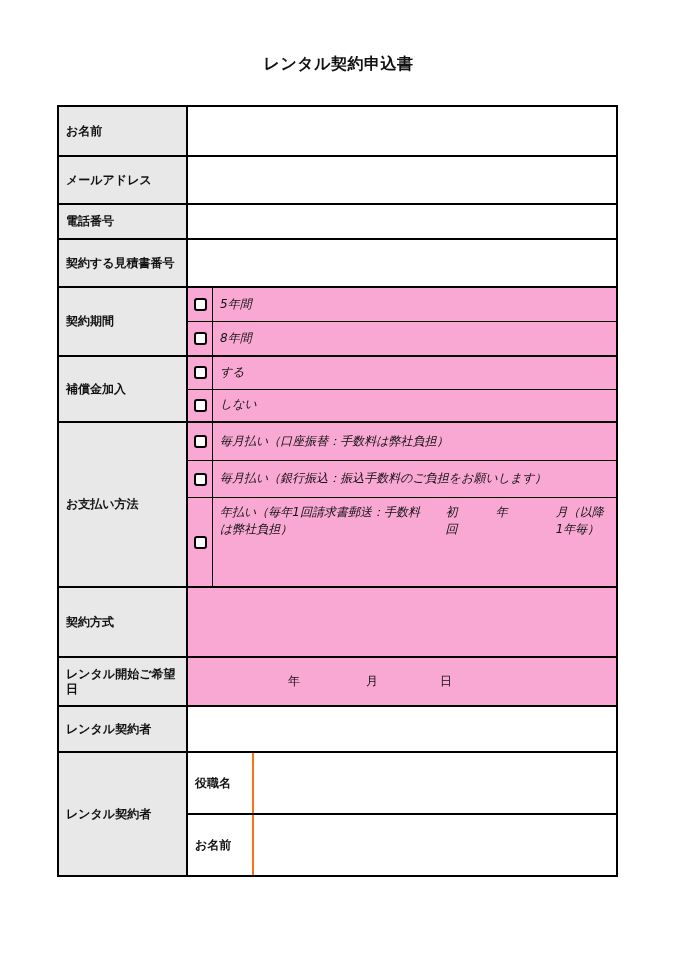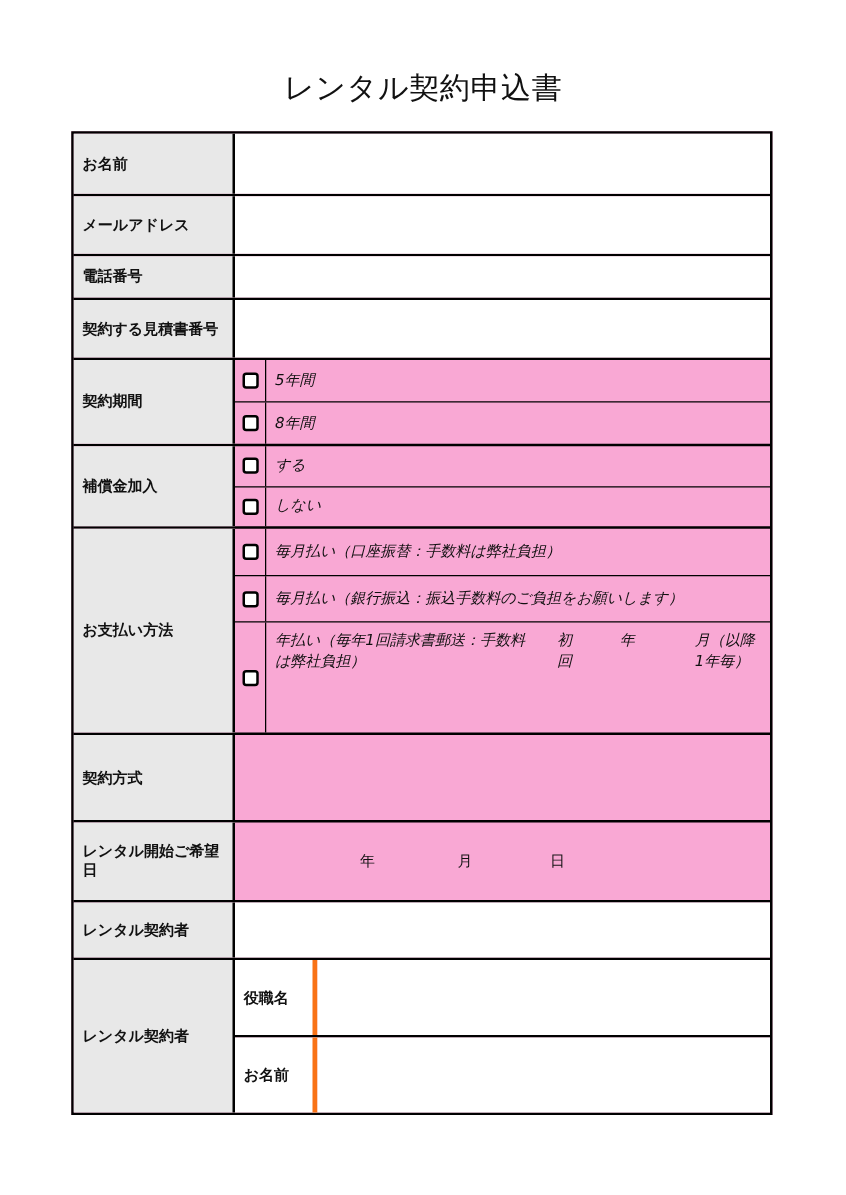--- a/index.html
+++ b/index.html
@@ -7,34 +7,34 @@
   .page {
     width: 677px; height: 956px;
     position: relative;
     background: #ffffff;
     color: #111111;
     font-family: "DejaVu Sans", "Liberation Sans", sans-serif;
     overflow: hidden;
   }
   .header { position: absolute; top: 53px; left: 0; width: 100%; text-align: center; }
   .fax { font-size: 14px; font-weight: bold; letter-spacing: 0.3px; }
-  .title { font-size: 24px; font-weight: normal; margin-top: 1px; letter-spacing: 0.5px; }
+  .title { font-size: 16px; font-weight: bold; margin-top: 1px; letter-spacing: 0.5px; }
 
   .form-table {
     position: absolute; left: 57px; top: 105px;
     width: 561px;
     border: 2px solid #000;
     background: #f9a8d4;
   }
   .mrow { display: flex; border-top: 2px solid #000; }
   .mrow:first-child { border-top: none; }
 
   .h48 { height: 48px; } .h47 { height: 35px; } .h69 { height: 69px; }
   .h66 { height: 66px; } .h165 { height: 165px; } .h70 { height: 70px; }
-  .h49 { height: 64px; } .h46 { height: 46px; } .h124 { height: 124px; }
+  .h49 { height: 49px; } .h46 { height: 46px; } .h124 { height: 124px; }
 
   .label-cell {
     flex: 0 0 129px; width: 129px;
     background: #e8e8e8;
     border-right: 2px solid #000;
     display: flex; align-items: center;
     padding: 3px 4px 3px 7px;
     font-size: 12px; font-weight: 600; line-height: 1.25;
   }
   .value-cell { flex: 1; background: #ffffff; }
@@ -71,21 +71,21 @@
 
   .date-cell { flex: 1; display: flex; align-items: center; font-size: 12px; }
   .d-year { margin-left: 100px; }
   .d-month { margin-left: 66px; }
   .d-day { margin-left: 62px; }
 
   .sub-row2 { flex: 1; display: flex; border-top: 2px solid #000; min-height: 0; }
   .sub-row2:first-child { border-top: none; }
   .sub-label-cell {
     flex: 0 0 66px; width: 66px;
-    border-right: 4px solid #f97316;
+    border-right: 2px solid #f97316;
     display: flex; align-items: center;
     padding-left: 7px; font-size: 12px; font-weight: 600;
     background: #ffffff;
   }
 </style>
 </head>
 <body>
 
 <div class="page">
 

